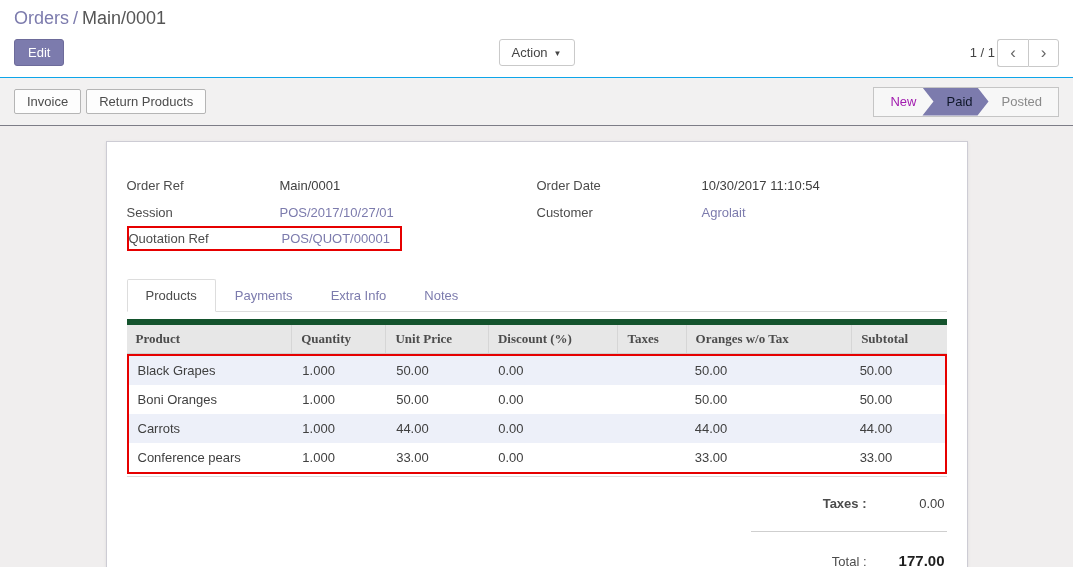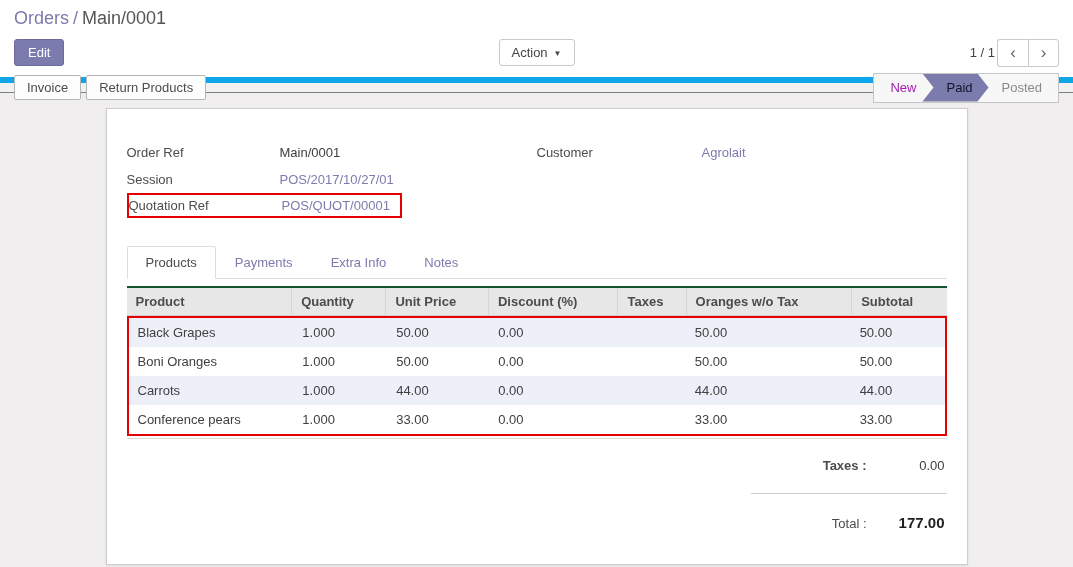--- a/index.html
+++ b/index.html
@@ -40,22 +40,22 @@
     width: 31px; height: 28px; background: #fff; border: 1px solid #c9c9c9;
     display: flex; align-items: center; justify-content: center;
     font-size: 17px; color: #666; cursor: pointer; line-height: 1;
     font-family: "Liberation Sans", sans-serif;
   }
   .pager-btn.prev { border-radius: 3px 0 0 3px; border-right: none; }
   .pager-btn.next { border-radius: 0 3px 3px 0; }
 
   
   .statusbar {
-    background: #f2f1f1; border-top: 6px solid #0ea5e9; border-bottom: 1px solid #7d7d87;
-    display: flex; align-items: center; padding: 0 14px; height: 16px;
+    background: #f2f1f1; border-top: 1px solid #0ea5e9; border-bottom: 1px solid #7d7d87;
+    display: flex; align-items: center; padding: 0 14px; height: 49px;
   }
   .sb-btn {
     background: #fdfdfd; border: 1px solid #b5b5b5; border-radius: 2px;
     padding: 4px 12px; margin-right: 5px; color: #4c4c4c; cursor: pointer;
     font-size: 13px; font-family: "Liberation Sans", sans-serif;
   }
   .status-flow {
     margin-left: auto; display: flex; align-items: stretch; height: 30px;
     border: 1px solid #c5c5c5; background: #f7f7f7; overflow: hidden;
   }
@@ -95,21 +95,21 @@
     background: #fff; color: #4c4c4c;
     border-color: #ddd #ddd #fff #ddd; border-radius: 2px 2px 0 0;
   }
 
   
   .otable { margin-top: 7px; }
   .thead, .trow {
     display: grid;
     grid-template-columns: 20.2% 11.5% 12.5% 15.8% 8.3% 20.2% 11.5%;
   }
-  .thead { background: #e7e7e7; border-top: 2px solid #14532d; border-bottom: 1px solid #cfcfcf; }
+  .thead { background: #e7e7e7; border-top: 6px solid #14532d; border-bottom: 1px solid #cfcfcf; font-family: Liberation Serif, serif; }
   .th {
     padding: 6px 9px; font-weight: bold; color: #4c4c4c;
     border-right: 1px solid #d6d6d6; cursor: pointer;
   }
   .th:last-child { border-right: none; }
   .rows-highlight { border: 2px solid #e60000; }
   .trow { cursor: pointer; }
   .trow:nth-child(odd) { background: #edf0f9; }
   .trow:nth-child(even) { background: #fff; }
   .td { padding: 7px 9px; color: #404040; white-space: nowrap; overflow: hidden; }
@@ -174,20 +174,24 @@
           <span class="flabel">Session</span>
           <a class="fvalue link">POS/2017/10/27/01</a>
         </div>
         <div class="frow highlight">
           <span class="flabel">Quotation Ref</span>
           <a class="fvalue link">POS/QUOT/00001</a>
         </div>
       </div>
       <div class="group group-right">
         <div class="frow">
+          <span class="flabel">Order Date</span>
+          <span class="fvalue">10/30/2017 11:10:54</span>
+        </div>
+        <div class="frow">
           <span class="flabel">Customer</span>
           <a class="fvalue link">Agrolait</a>
         </div>
       </div>
     </div>
 
     <div class="tabs">
       <div class="tab active">Products</div>
       <div class="tab">Payments</div>
       <div class="tab">Extra Info</div>

